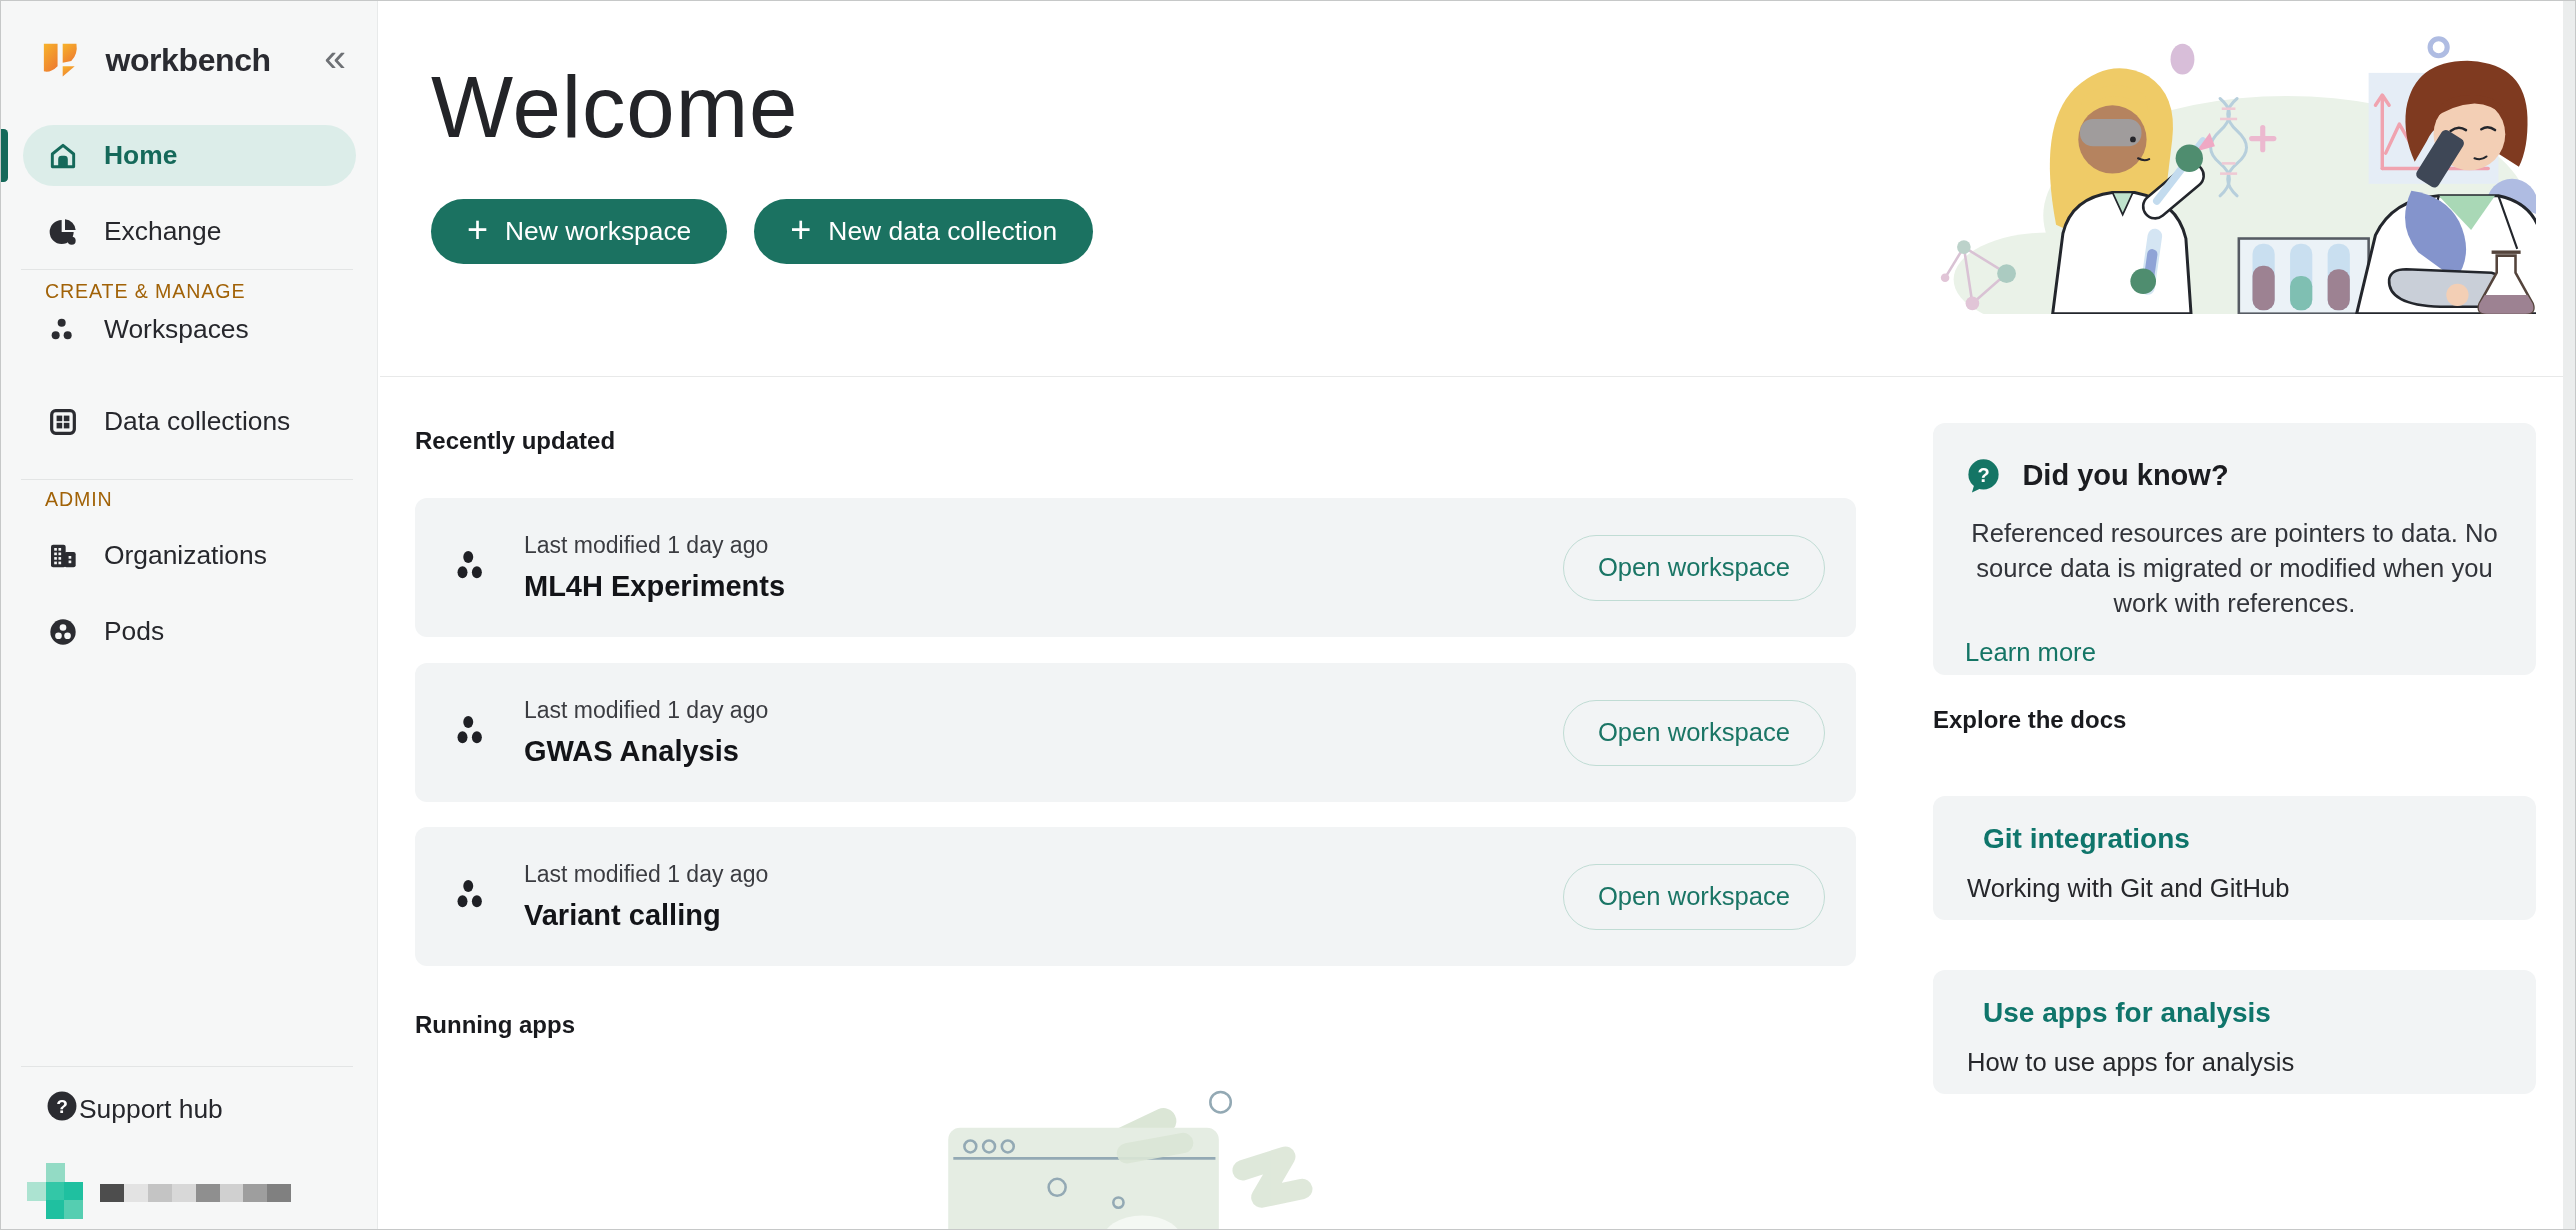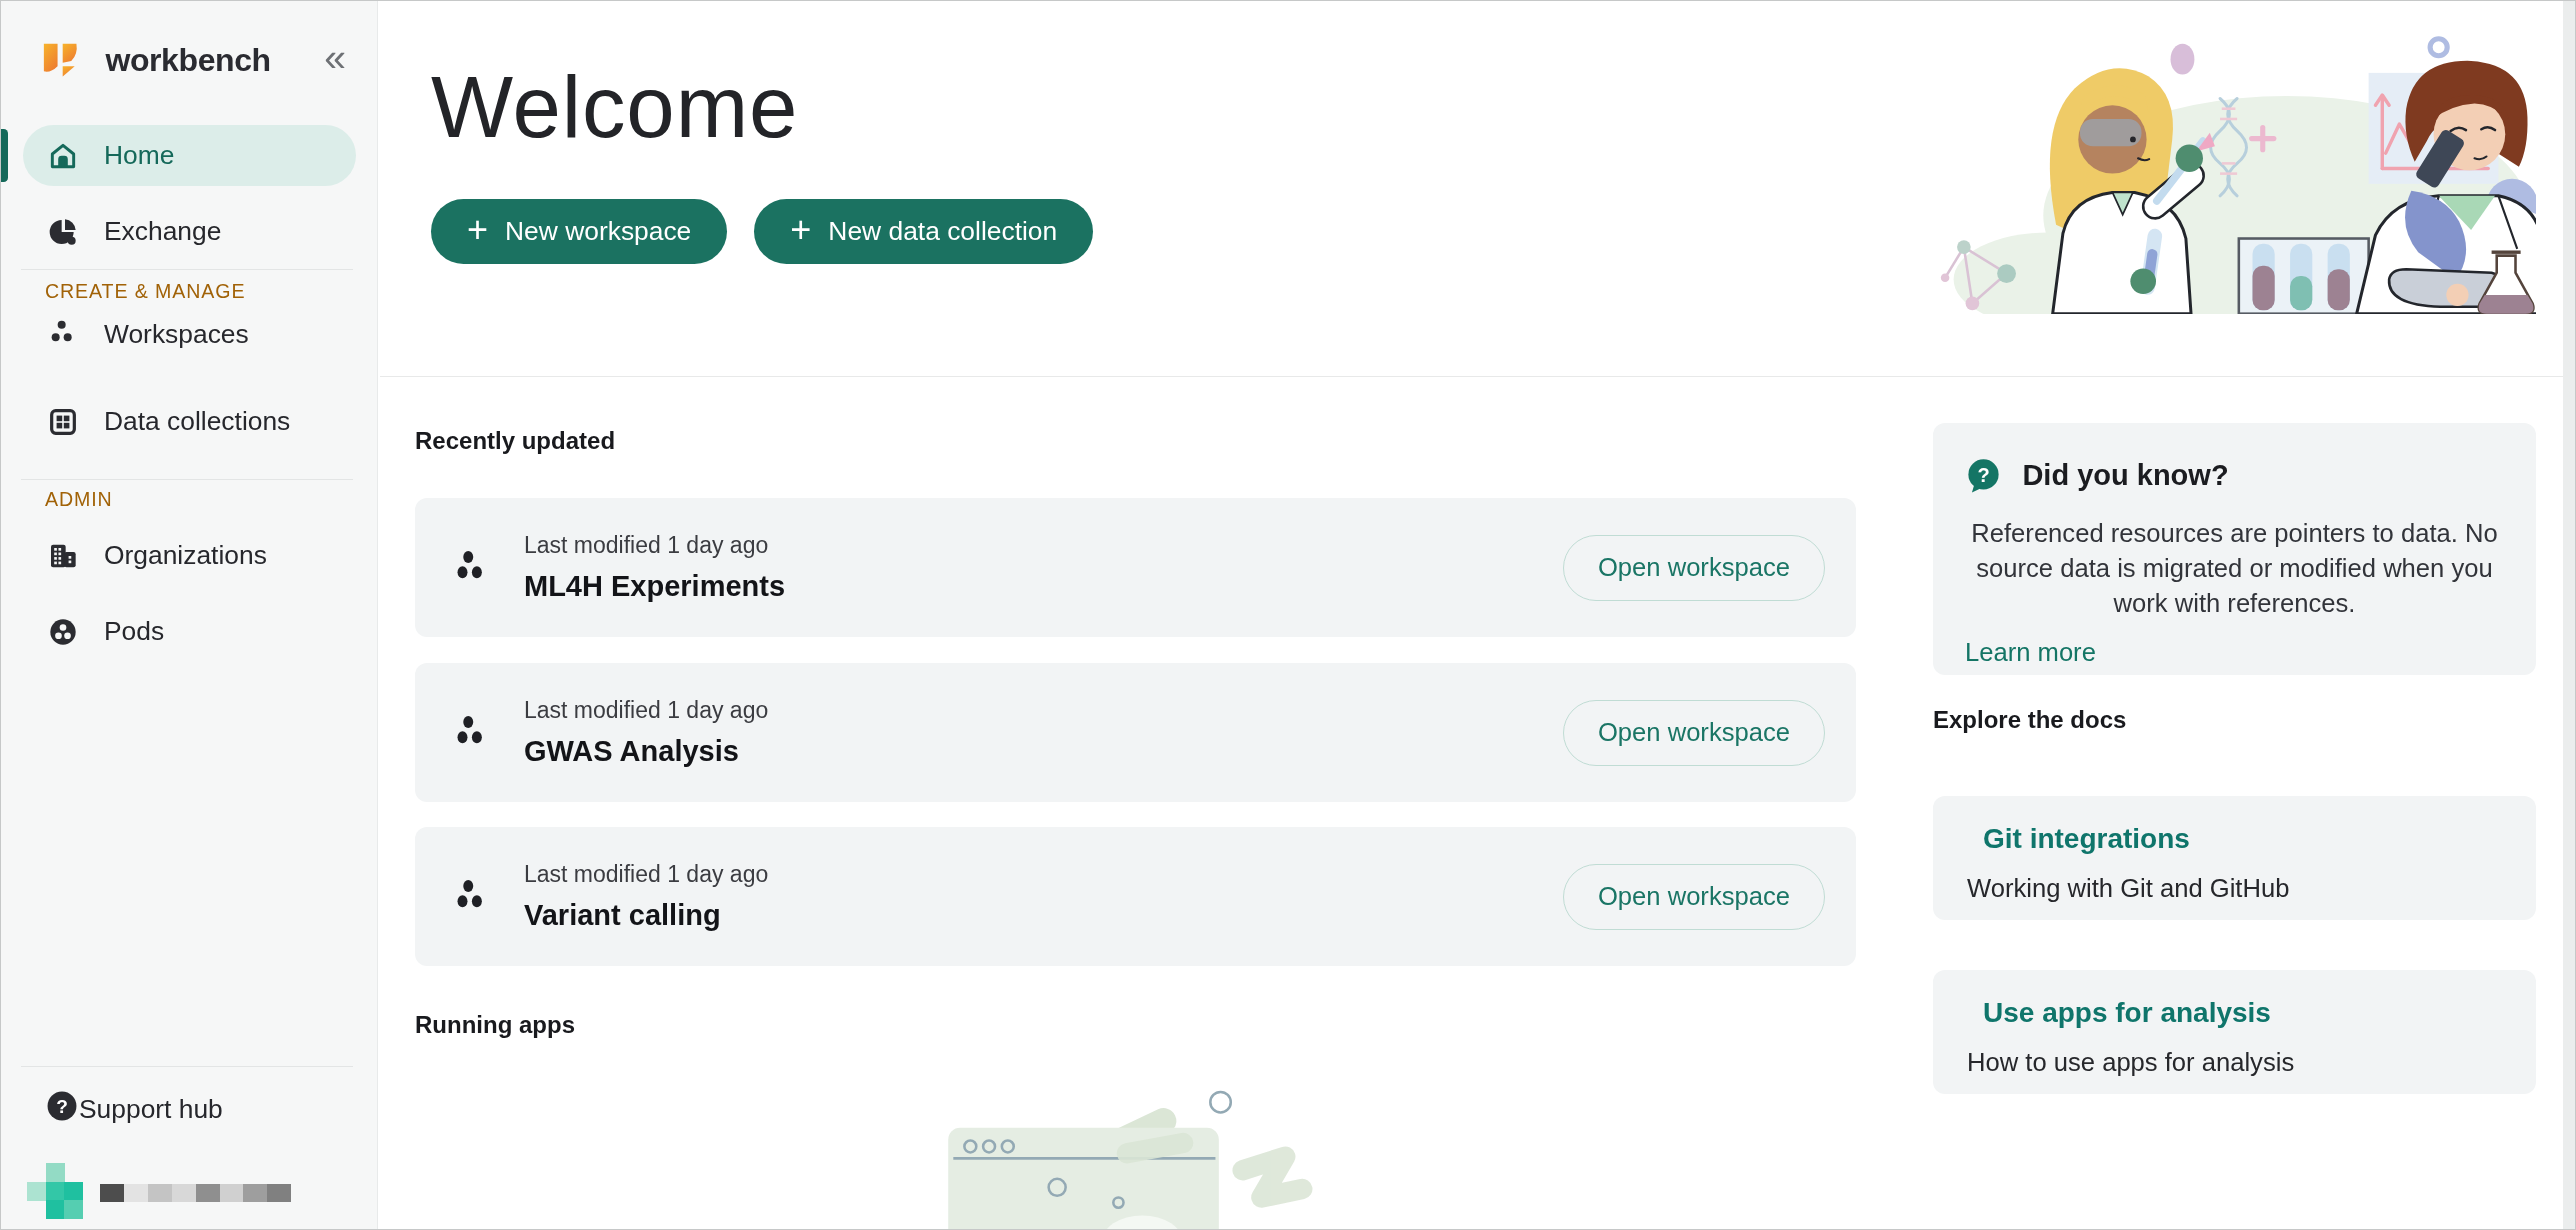--- a/index.html
+++ b/index.html
@@ -79,21 +79,21 @@
         <path d="M8 8 H24 V34 Q16 42 8 40 Z" fill="url(#lg1)"></path>
         <path d="M30 8 H46 Q48 20 40 28 L30 30 Z" fill="url(#lg1)"></path>
         <path d="M30 34 H44 L30 46 Z" fill="url(#lg1)"></path>
       </svg>
       <span class="brand-name">workbench</span>
     </div>
     <div class="collapse">«</div>
 
     <div class="active-bar"></div>
 
-    <div class="nav-item active" style="top:124px;">
+    <div class="nav-item active" style="top:124px;font-weight:bold;">
       <span class="nico">
         <svg viewBox="0 0 24 24" width="32" height="32" fill="none" stroke="#15695A" stroke-width="2.2" stroke-linejoin="round">
           <path d="M4 10.5 L12 4 L20 10.5 V20 H4 Z"></path>
           <path d="M9.5 20 V14.5 Q9.5 13 11 13 H13 Q14.5 13 14.5 14.5 V20" fill="#15695A"></path>
         </svg>
       </span>
       <span class="nlabel">Home</span>
     </div>
 
     <div class="nav-item" style="top:200px;">
@@ -103,21 +103,21 @@
           <path d="M13.5 2.5 a8.5 8.5 0 0 1 8 8 h-8 z"></path>
           <circle cx="18.5" cy="18.5" r="3"></circle>
         </svg>
       </span>
       <span class="nlabel">Exchange</span>
     </div>
 
     <div class="side-divider" style="top:268px;"></div>
     <div class="side-label" style="top:279px;">CREATE &amp; MANAGE</div>
 
-    <div class="nav-item" style="top:288px;align-items:flex-end;">
+    <div class="nav-item" style="top:298px;">
       <span class="nico">
         <svg viewBox="0 0 24 24" width="32" height="32" fill="#2B2C31">
           <circle cx="11" cy="6.5" r="3"></circle>
             <circle cx="6.5" cy="16" r="3"></circle>
             <circle cx="15.5" cy="16" r="3"></circle>
         </svg>
       </span>
       <span class="nlabel">Workspaces</span>
     </div>
 

